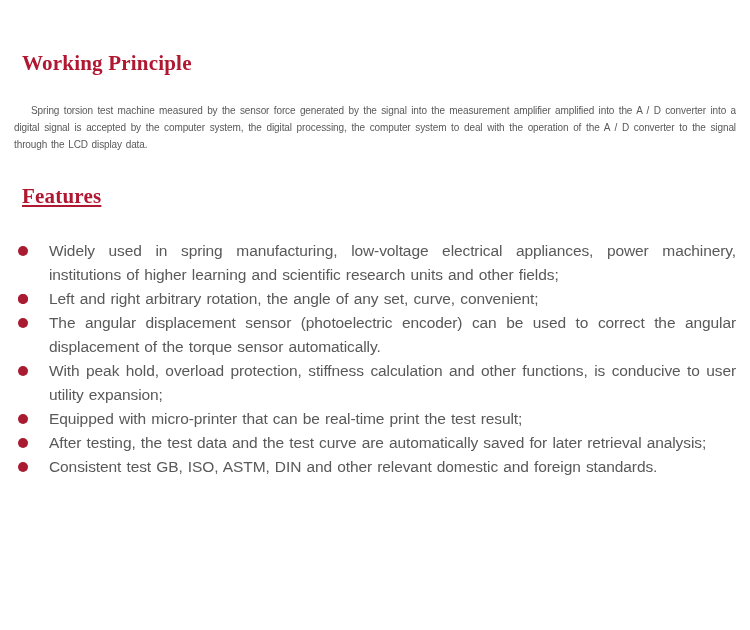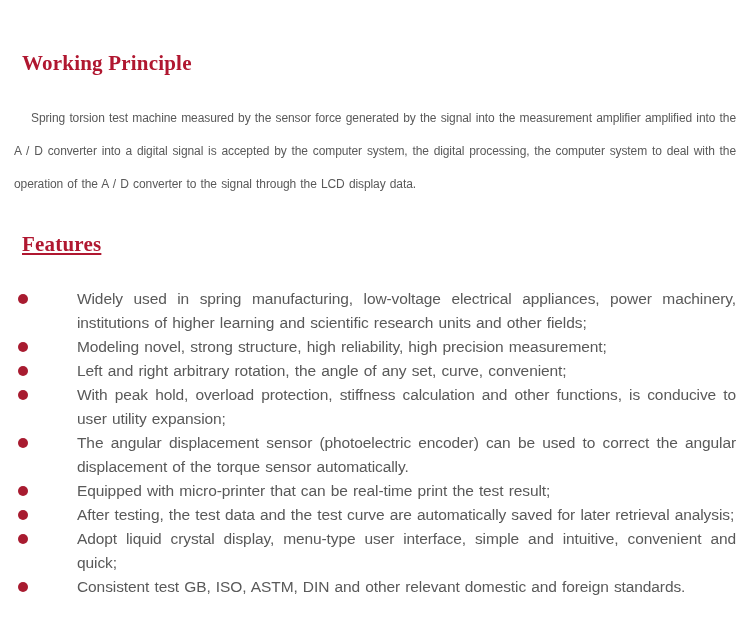--- a/index.html
+++ b/index.html
@@ -30,34 +30,34 @@
     padding-top: 23px;
   }
   .heading-features {
     margin-top: 31px;
     text-decoration: underline;
   }
   .intro-paragraph {
     margin: 26px 14px 0 14px;
     text-align: justify;
     text-indent: 17px;
-    font-size: 12px;
-    line-height: 33px;
+    font-size: 10px;
+    line-height: 17px;
     letter-spacing: -0.1px;
     word-spacing: 1px;
     color: var(--body-text, #595959);
   }
   .features-list {
     margin: 30px 0 0 0;
     padding: 0;
     list-style: none;
   }
   .feature-item {
     position: relative;
-    padding: 0 14px 0 77px;
+    padding: 0 14px 0 49px;
     text-align: justify;
     font-size: 15.5px;
     line-height: 24px;
     letter-spacing: -0.1px;
     word-spacing: 1px;
     color: var(--body-text, #595959);
   }
   .bullet {
     position: absolute;
     left: 18px;
@@ -79,45 +79,40 @@
 
   <h2 class="section-heading heading-features">Features</h2>
 
   <ul class="features-list">
     <li class="feature-item">
       <span class="bullet"></span>
       <span>Widely used in spring manufacturing, low-voltage electrical appliances, power machinery, institutions of higher learning and scientific research units and other fields;</span>
     </li>
     <li class="feature-item">
       <span class="bullet"></span>
-      <span>Modeling novel, strong structure, high reliability, high precision measurement;</span>
     </li>
     <li class="feature-item">
       <span class="bullet"></span>
       <span>Left and right arbitrary rotation, the angle of any set, curve, convenient;</span>
     </li>
     <li class="feature-item">
       <span class="bullet"></span>
-      <span>With peak hold, overload protection, stiffness calculation and other functions, is conducive to user utility expansion;</span>
+      <span>The angular displacement sensor (photoelectric encoder) can be used to correct the angular displacement of the torque sensor automatically.</span>
     </li>
     <li class="feature-item">
       <span class="bullet"></span>
-      <span>The angular displacement sensor (photoelectric encoder) can be used to correct the angular displacement of the torque sensor automatically.</span>
+      <span>With peak hold, overload protection, stiffness calculation and other functions, is conducive to user utility expansion;</span>
     </li>
     <li class="feature-item">
       <span class="bullet"></span>
       <span>Equipped with micro-printer that can be real-time print the test result;</span>
     </li>
     <li class="feature-item">
       <span class="bullet"></span>
       <span>After testing, the test data and the test curve are automatically saved for later retrieval analysis;</span>
     </li>
     <li class="feature-item">
       <span class="bullet"></span>
-      <span>Adopt liquid crystal display, menu-type user interface, simple and intuitive, convenient and quick;</span>
-    </li>
-    <li class="feature-item">
-      <span class="bullet"></span>
       <span>Consistent test GB, ISO, ASTM, DIN and other relevant domestic and foreign standards.</span>
     </li>
   </ul>
 
 </div>
 
 </body></html>

